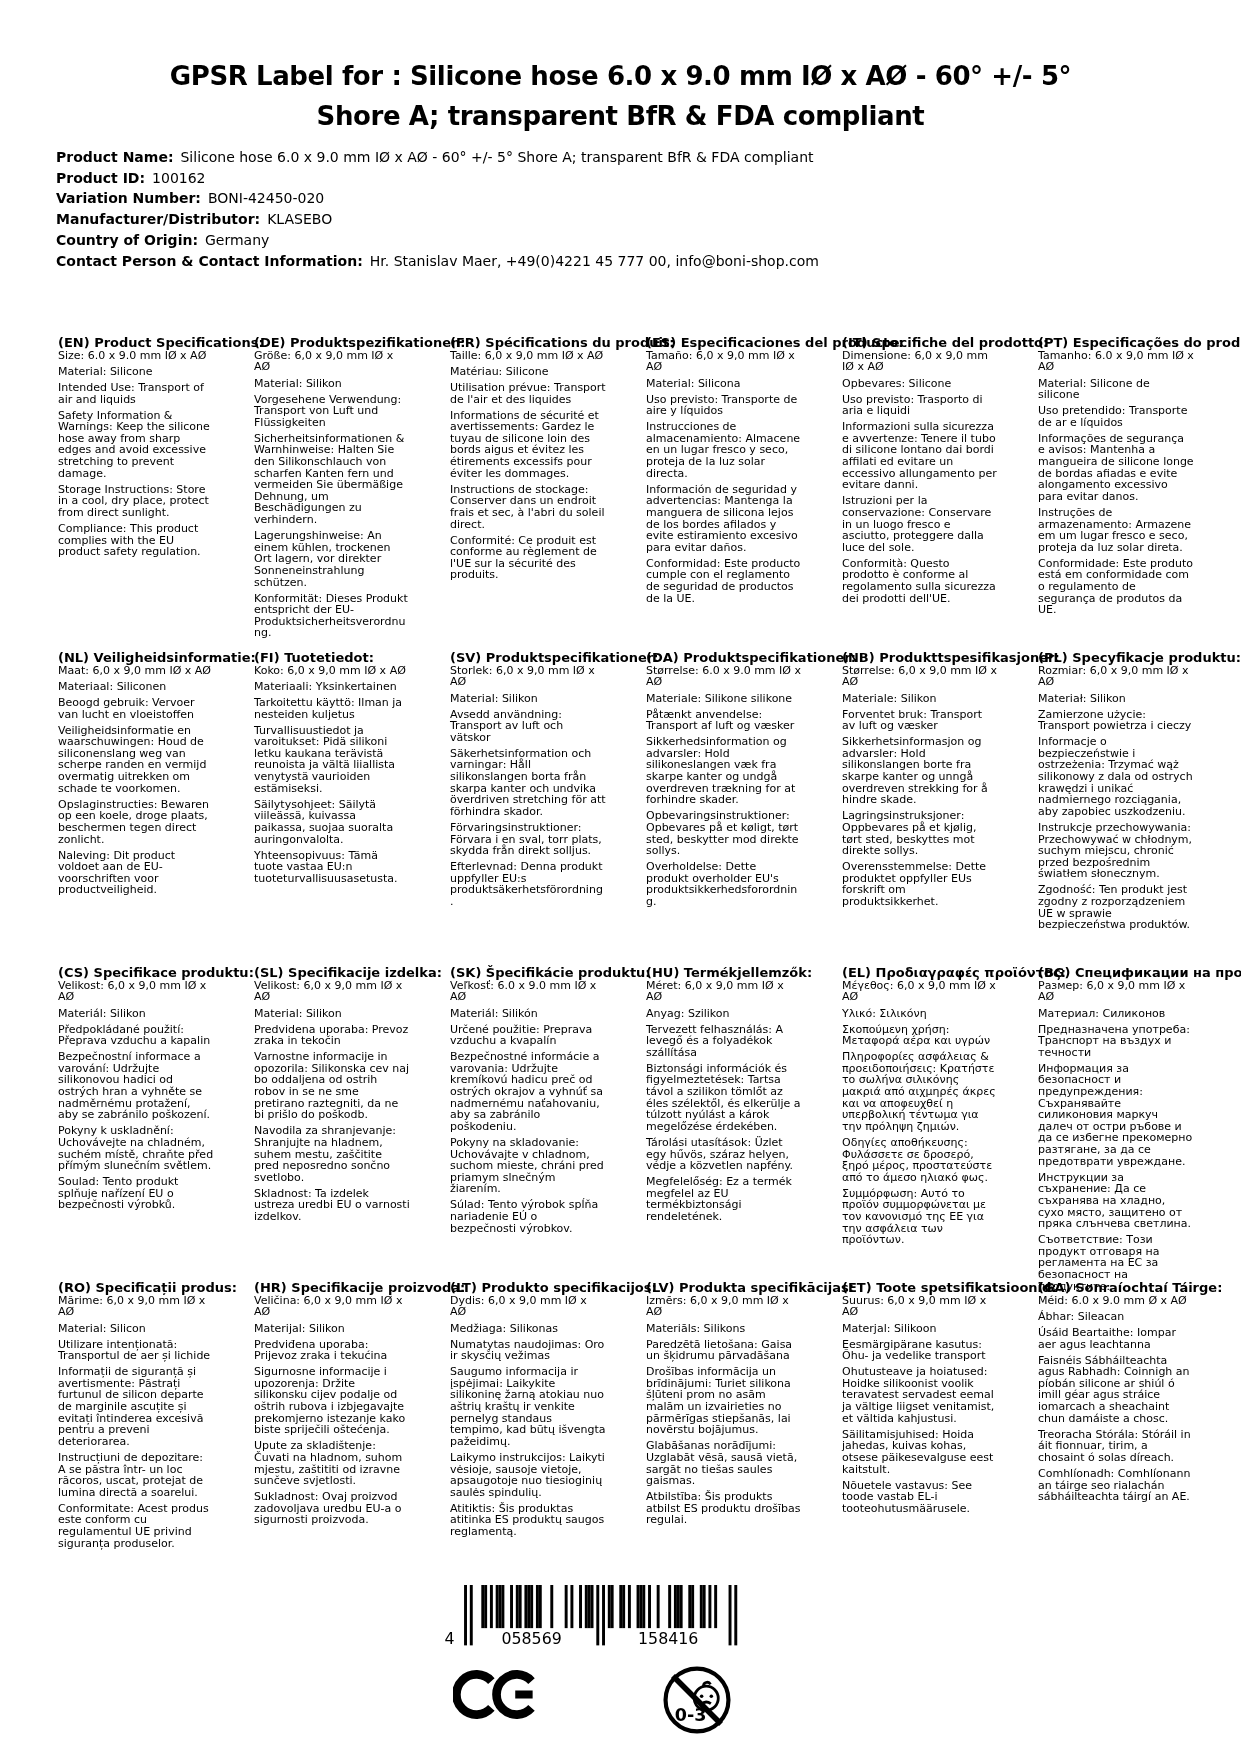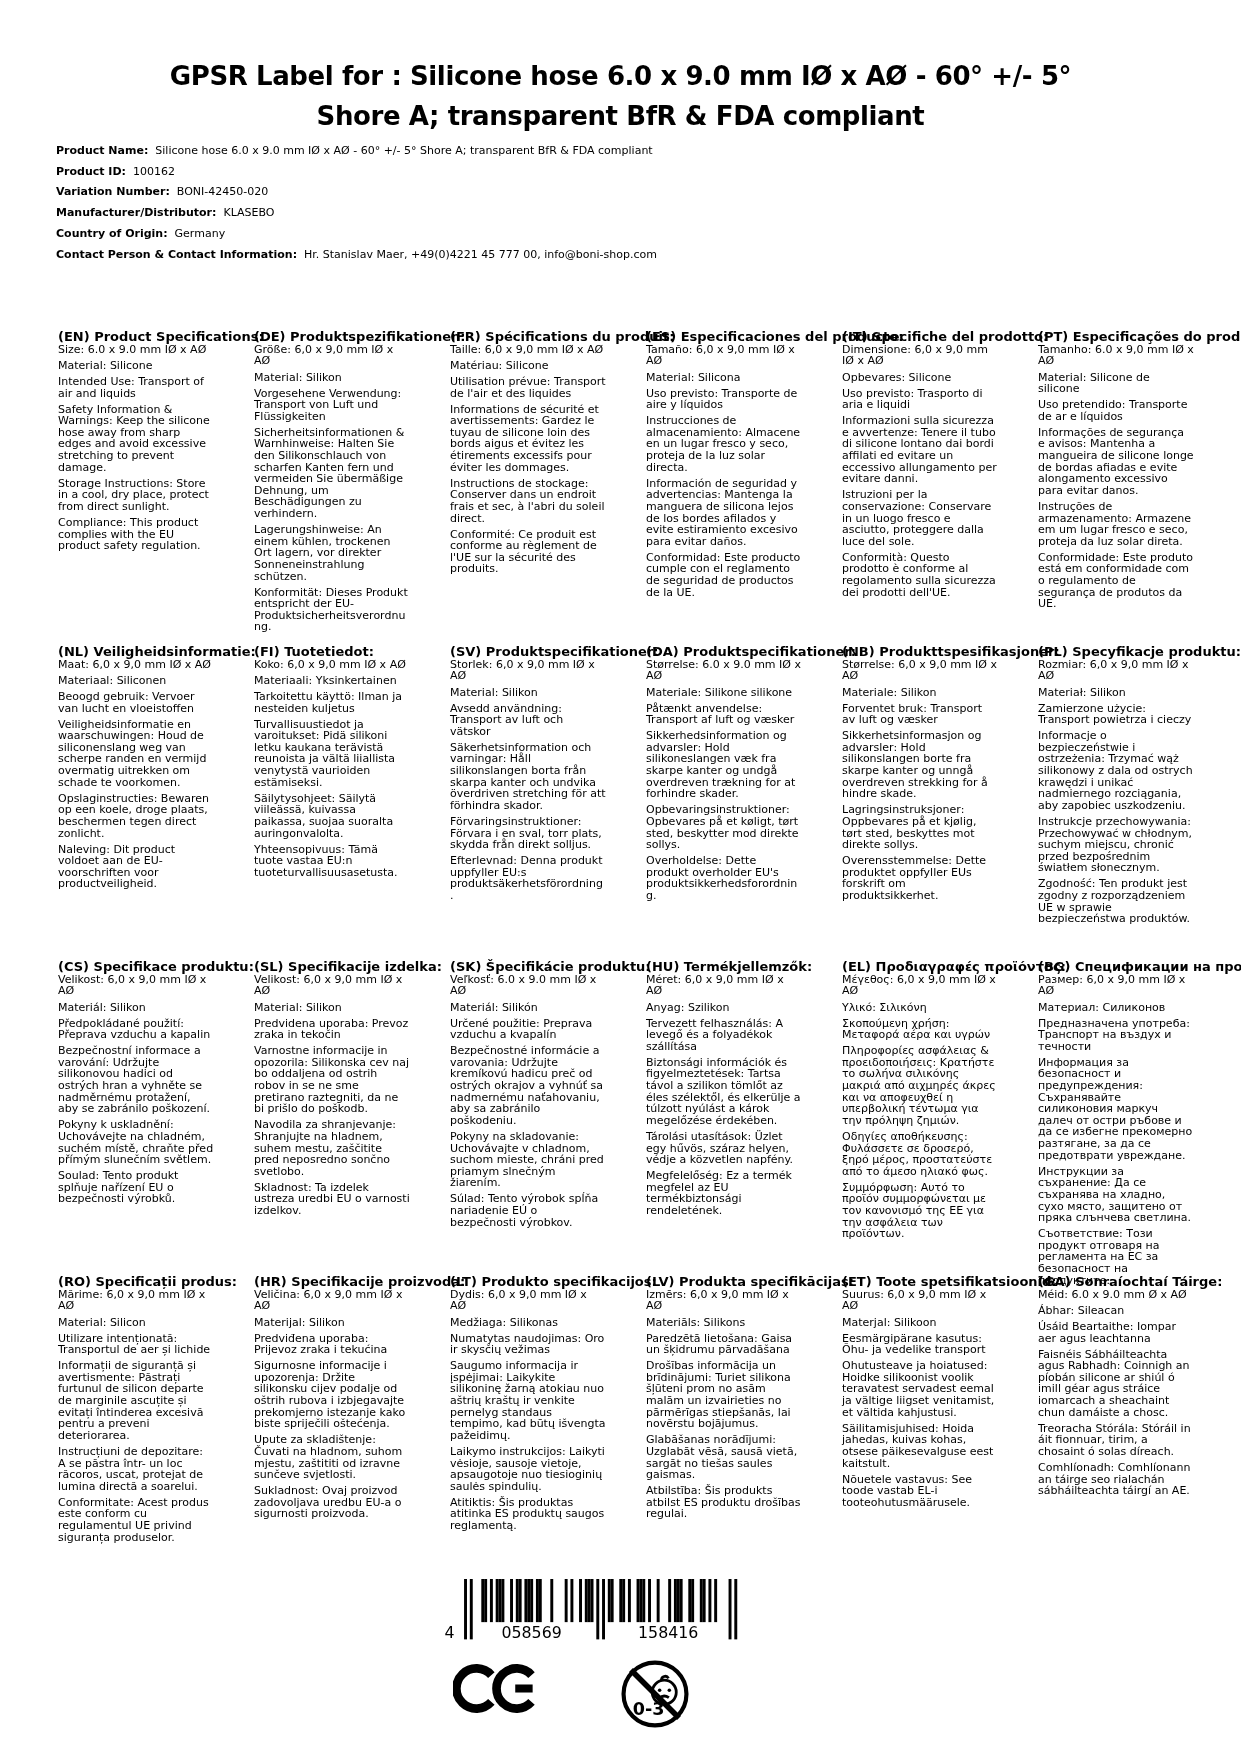--- a/index.html
+++ b/index.html
@@ -5,36 +5,36 @@
   html,body{margin:0;padding:0;background:#fff;}
   body{
     width:1241px;height:1754px;overflow:hidden;color:#000;
     font-family:"DejaVu Sans","Liberation Sans",sans-serif;
     -webkit-font-smoothing:antialiased;
   }
   .page-title{
     margin-top:56px;text-align:center;font-weight:bold;
     font-size:26px;line-height:40px;letter-spacing:-0.4px;
   }
-  .product-info{margin:5px 0 0 56px;font-size:11px;line-height:20.7px;}
+  .product-info{margin:11px 0 0 56px;font-size:14px;line-height:20.7px;}
   .product-info .row{white-space:nowrap;}
   .product-info .lbl{font-weight:bold;margin-right:7px;}
   .lang-grid{
     display:grid;grid-template-columns:repeat(6,196px);grid-auto-rows:315px;
     align-items:start;padding-left:58px;margin-top:66px;
   }
   .lang-section{font-size:11px;line-height:11.6px;}
   .sec-title{
     margin:0 0 1px 0;font-size:13px;font-weight:bold;white-space:nowrap;
   }
   .lang-section p{margin:0 0 4.5px 0;max-width:156px;overflow-wrap:break-word;}
   .footer{width:308px;margin:-12px 0 0 441px;}
   .barcode{width:302px;}
   .barcode text{font-family:"DejaVu Sans","Liberation Sans",sans-serif;}
-  .marks{display:flex;align-items:flex-start;gap:78px;padding-left:12px;margin-top:5px;}
+  .marks{display:flex;align-items:flex-start;gap:120px;padding-left:12px;margin-top:5px;}
 </style>
 </head>
 <body>
 
 <div class="page">
 
   <div class="page-title">
     <div>GPSR Label for : Silicone hose 6.0 x 9.0 mm IØ x AØ - 60° +/- 5°</div>
     <div>Shore A; transparent BfR &amp; FDA compliant</div>
   </div>

